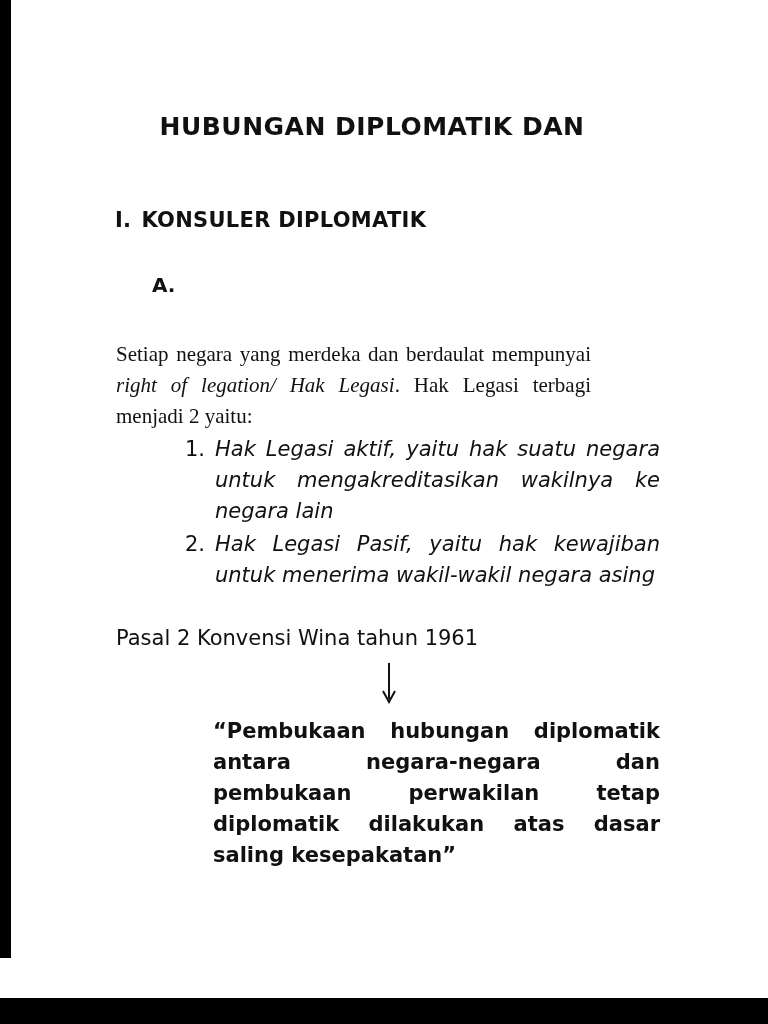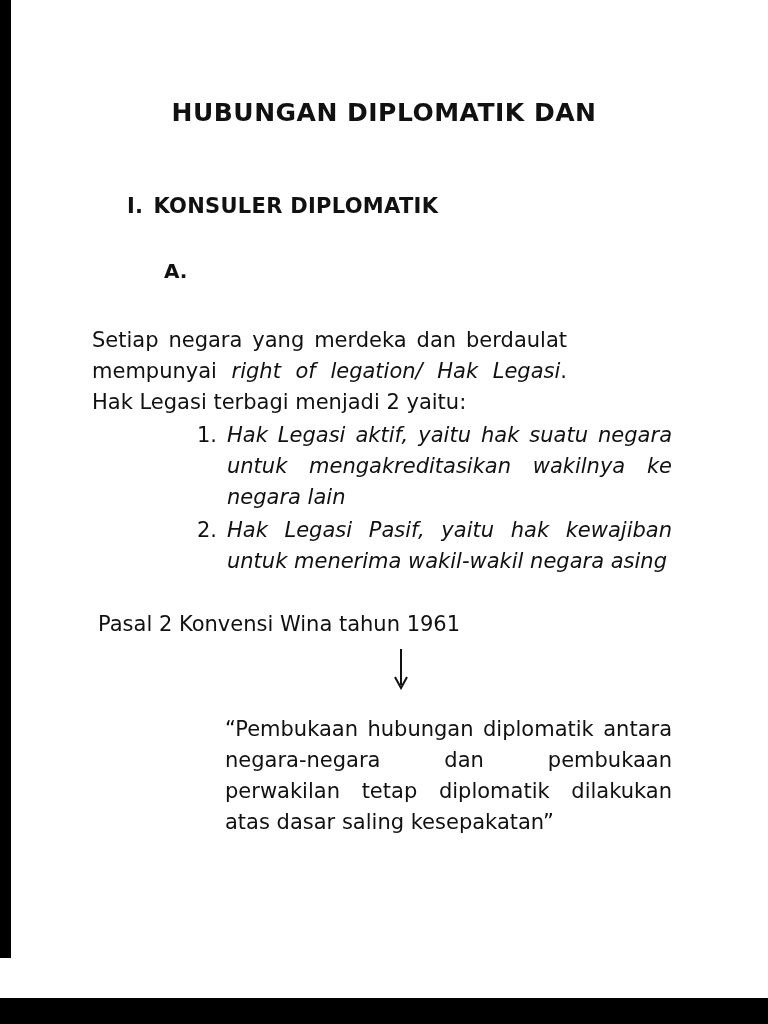--- a/index.html
+++ b/index.html
@@ -28,23 +28,22 @@
     position: absolute;
     left: 0;
     bottom: 0;
     width: 768px;
     height: 26px;
     background: #000000;
   }
   .content {
     position: absolute;
     left: 0;
-    top: 0;
+    top: 14px;
     width: 668px;
-    padding-left: 12px;
   }
   .doc-title {
     margin: 94px 0 0 76px;
     text-align: center;
     font-size: 25px;
     font-weight: bold;
     line-height: 38px;
     letter-spacing: 0.5px;
   }
   .section-heading {
@@ -62,53 +61,55 @@
     gap: 10px;
     font-size: 20px;
     font-weight: bold;
     line-height: 24px;
   }
   .body-text {
     font-size: 21px;
     line-height: 31px;
   }
   .intro-paragraph {
-    margin: 42px 0 0 80px;
+    margin: 42px 0 0 116px;
     width: 475px;
     text-align: justify;
+    font-family: Liberation Serif, serif;
   }
   .intro-paragraph .italic {
     font-style: italic;
   }
   .numbered-item {
     margin: 2px 0 0 185px;
     width: 475px;
     display: flex;
   }
   .numbered-item .num {
     flex: 0 0 30px;
   }
   .numbered-item .item-text {
     flex: 1;
     text-align: justify;
     font-style: italic;
   }
   .reference-line {
-    margin: 32px 0 0 86px;
+    margin: 32px 0 0 116px;
     width: 475px;
   }
   .down-arrow {
     margin: 8px 0 0 378px;
     width: 22px;
     height: 42px;
   }
   .quote-paragraph {
-    margin: 24px 0 0 213px;
+    margin: 12px 0 0 213px;
     width: 447px;
     text-align: justify;
+    font-weight: bold;
   }
 </style>
 </head>
 <body>
 
 <div class="page">
 
   <div class="left-bar"></div>
   <div class="bottom-bar"></div>
 

